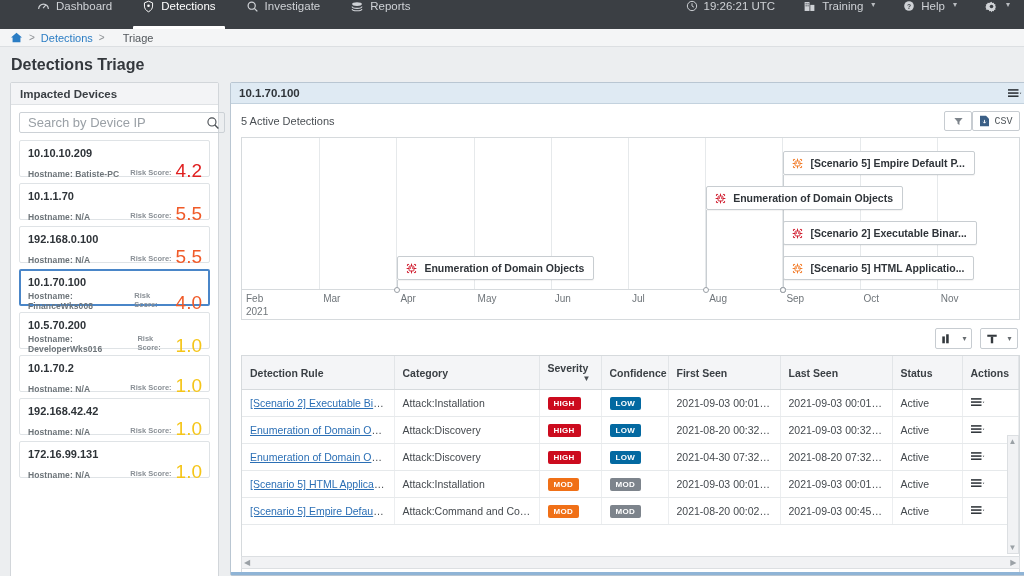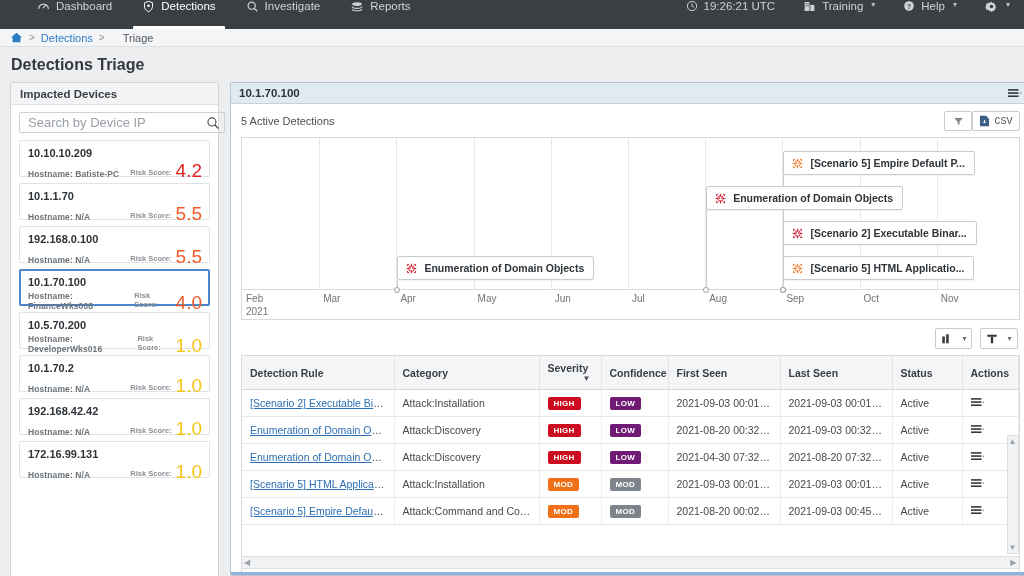--- a/index.html
+++ b/index.html
@@ -160,21 +160,21 @@
   }
   table.det tr:last-child td { border-bottom:1px solid #e6e9eb; }
   td.rule a { color:#2b6fb5; text-decoration:underline; cursor:pointer; }
   .sortcaret { float:right; font-size:8px; color:#4a4f54; margin-right:2px; }
   .pill {
     display:inline-block; color:#fff; font-size:8px; font-weight:700; letter-spacing:.3px;
     padding:2px 6px; border-radius:2px; min-width:30px; text-align:center;
   }
   .p-high { background:#cc0b1e; }
   .p-mod  { background:#f07017; }
-  .p-low  { background:#701a75; }
+  .p-low  { background:#0369a1; }
   .p-gmod { background:#7d848c; }
   .rowmenu { cursor:pointer; display:inline-flex; align-items:center; gap:1px; }
 
   
   .hscroll {
     position:absolute; left:10px; right:10px; bottom:6px; height:13px;
     background:#f1f2f4; border:1px solid #dcdfe2; display:flex; align-items:center;
     justify-content:space-between; padding:0 2px;
   }
   .hscroll span { font-size:8px; color:#9ba1a6; }

